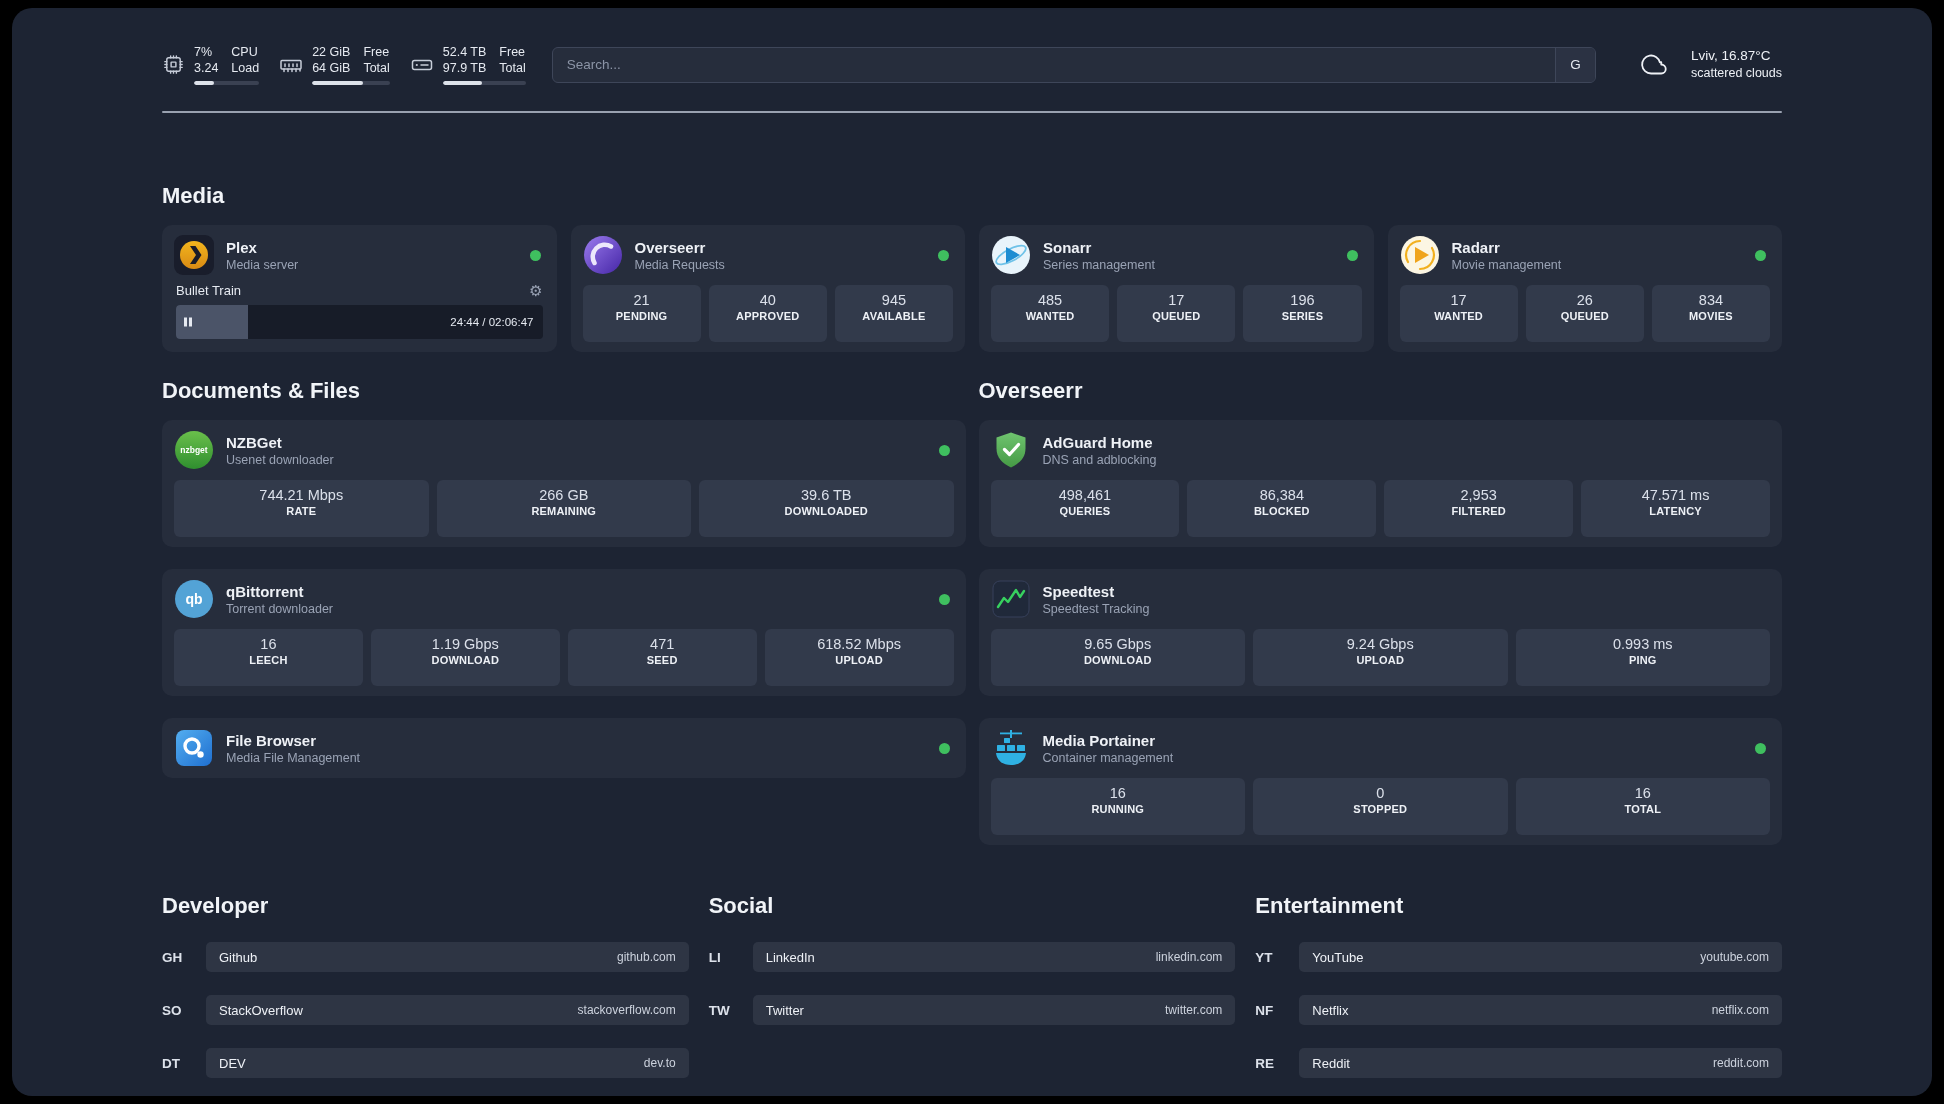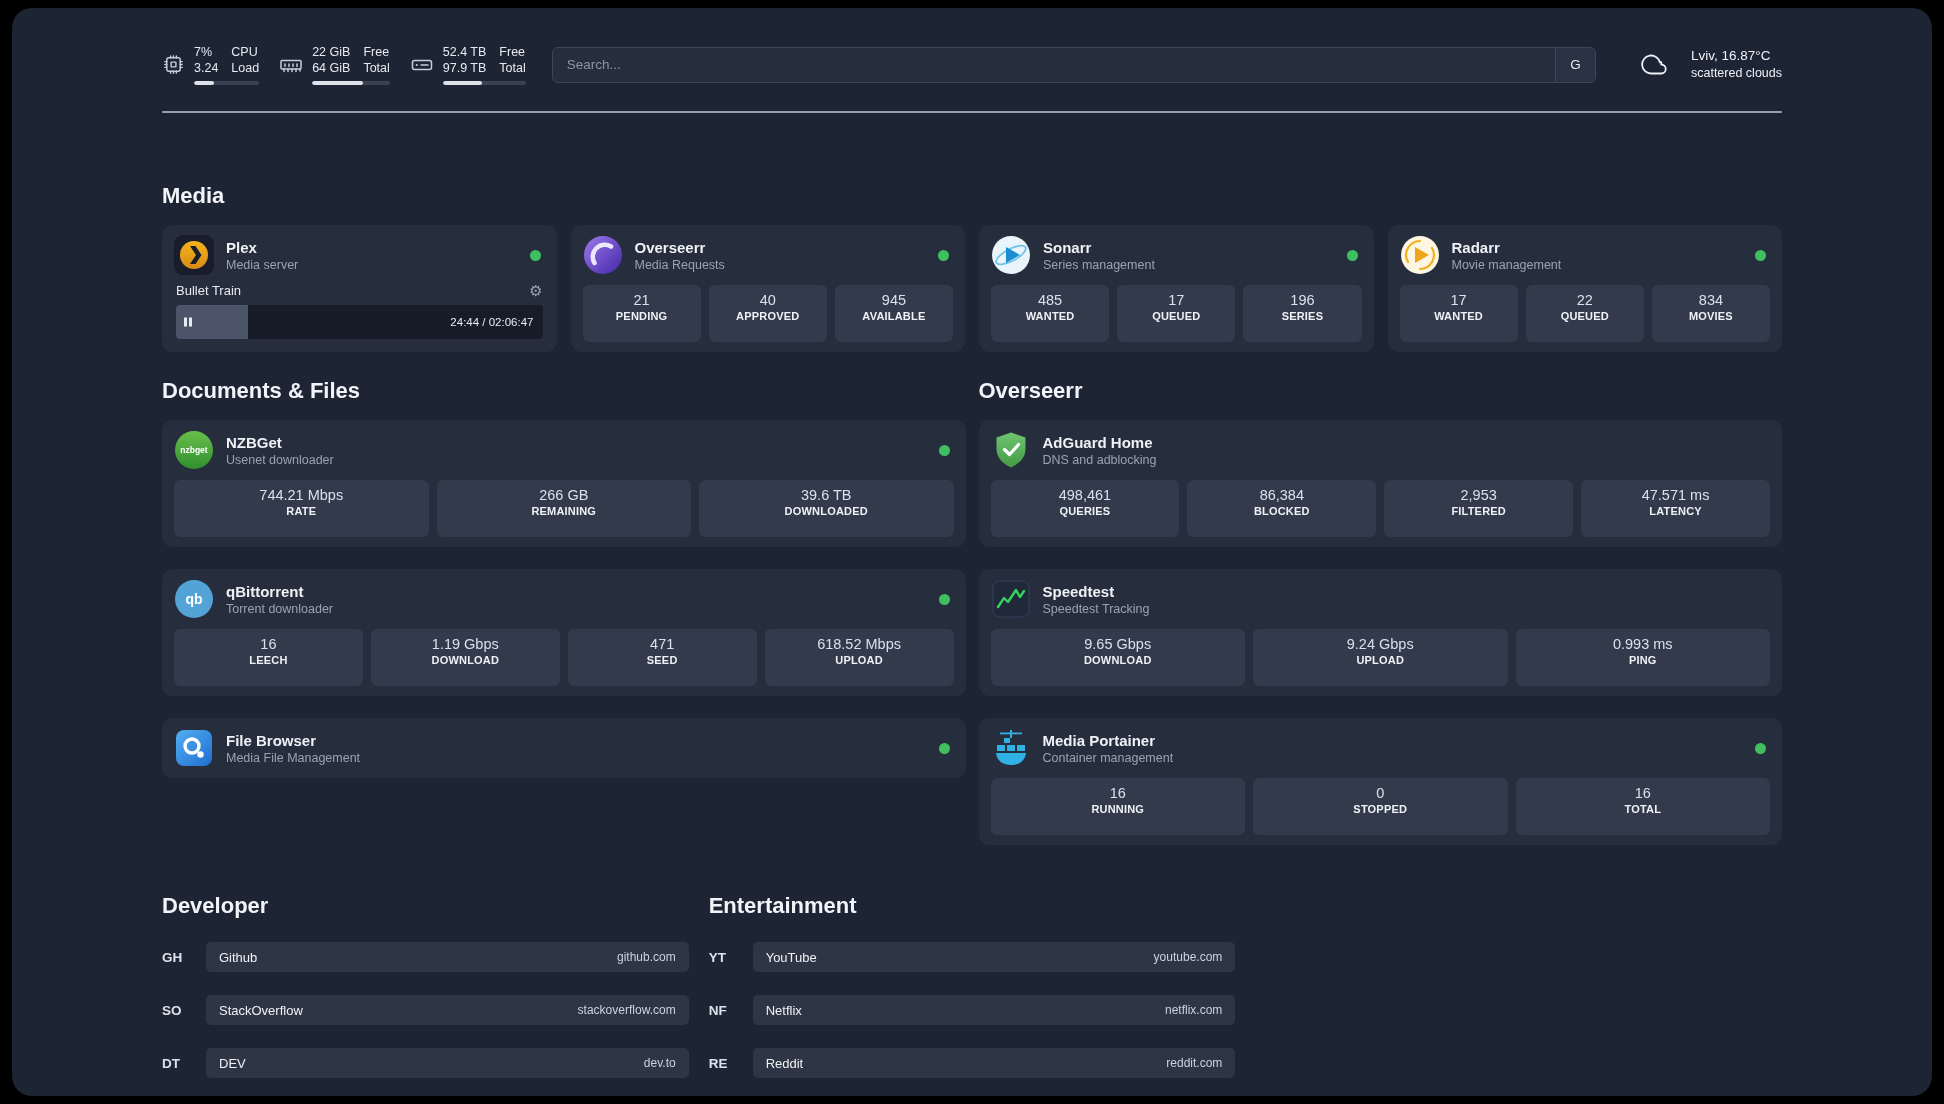--- a/index.html
+++ b/index.html
@@ -313,21 +313,21 @@
             <div class="app-desc">Movie management</div>
           </div>
           <span class="status-dot"></span>
         </div>
         <div class="stats">
           <div class="stat">
             <div class="stat-value">17</div>
             <div class="stat-label">WANTED</div>
           </div>
           <div class="stat">
-            <div class="stat-value">22</div>
+            <div class="stat-value">26</div>
             <div class="stat-label">QUEUED</div>
           </div>
           <div class="stat">
             <div class="stat-value">834</div>
             <div class="stat-label">MOVIES</div>
           </div>
         </div>
       </div>
 
     </div>
@@ -566,20 +566,37 @@
       </div>
       <div class="bm-row">
         <span class="bm-code">DT</span>
         <div class="bm-bar">
           <span class="bm-name">DEV</span>
           <span class="bm-url">dev.to</span>
         </div>
       </div>
     </div>
 
+    <div>
+      <h2 class="section-title">Social</h2>
+      <div class="bm-row">
+        <span class="bm-code">LI</span>
+        <div class="bm-bar">
+          <span class="bm-name">LinkedIn</span>
+          <span class="bm-url">linkedin.com</span>
+        </div>
+      </div>
+      <div class="bm-row">
+        <span class="bm-code">TW</span>
+        <div class="bm-bar">
+          <span class="bm-name">Twitter</span>
+          <span class="bm-url">twitter.com</span>
+        </div>
+      </div>
+    </div>
 
     <div>
       <h2 class="section-title">Entertainment</h2>
       <div class="bm-row">
         <span class="bm-code">YT</span>
         <div class="bm-bar">
           <span class="bm-name">YouTube</span>
           <span class="bm-url">youtube.com</span>
         </div>
       </div>

